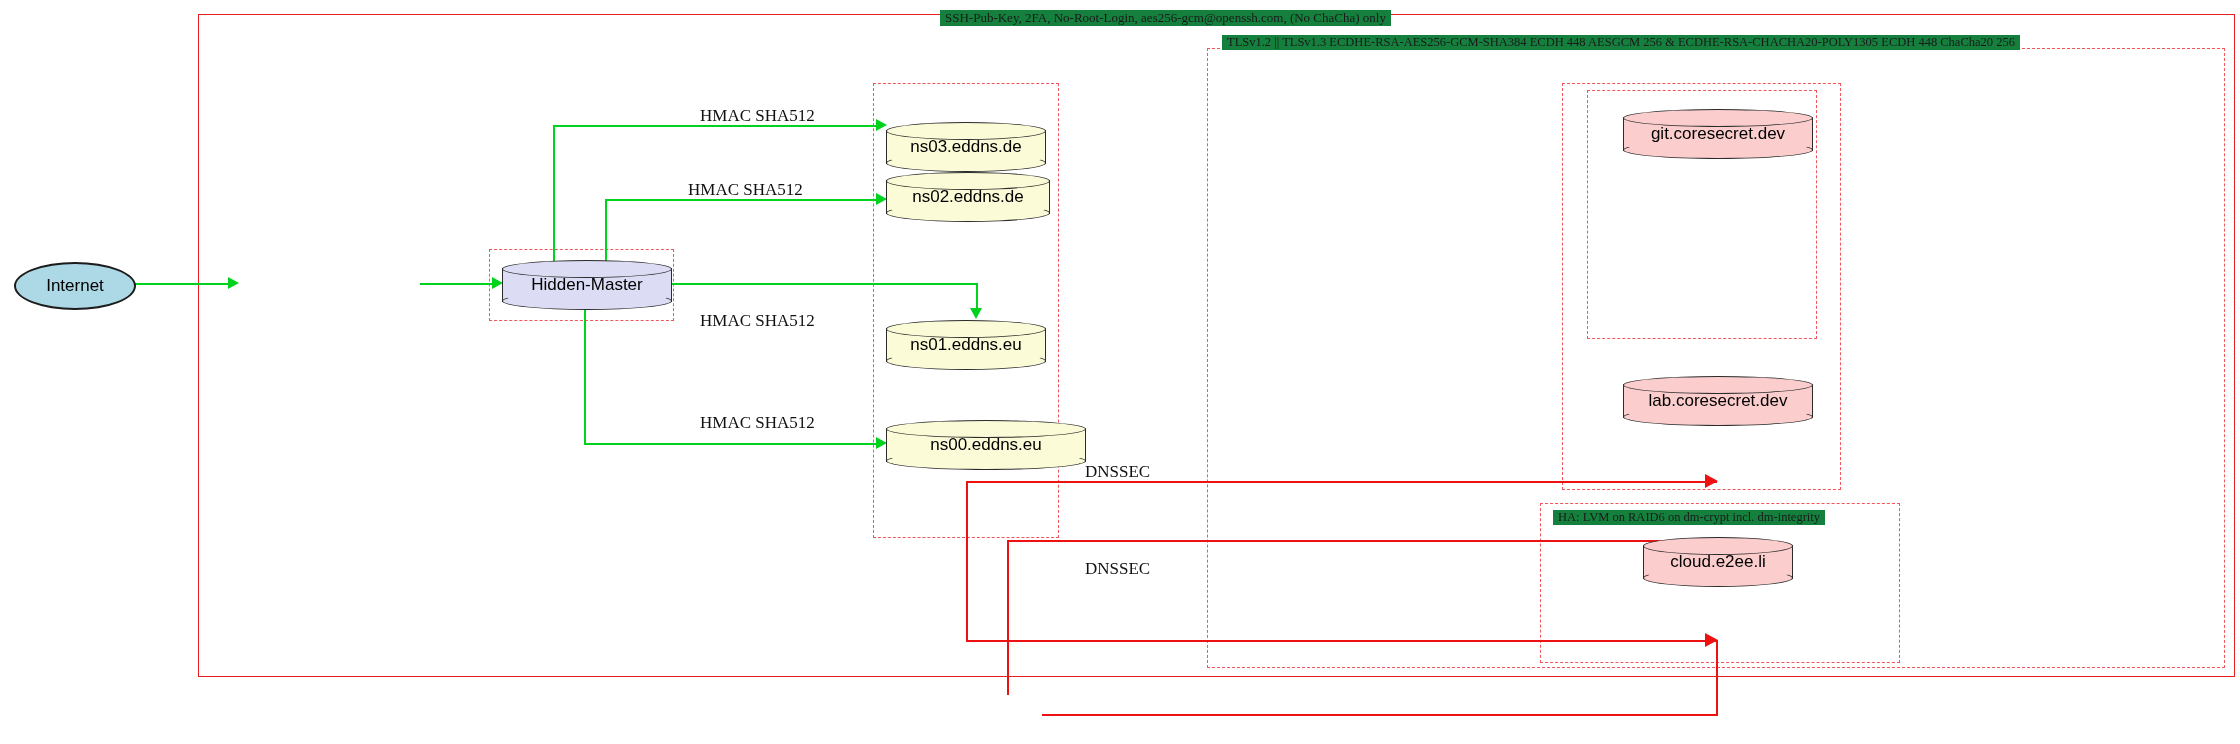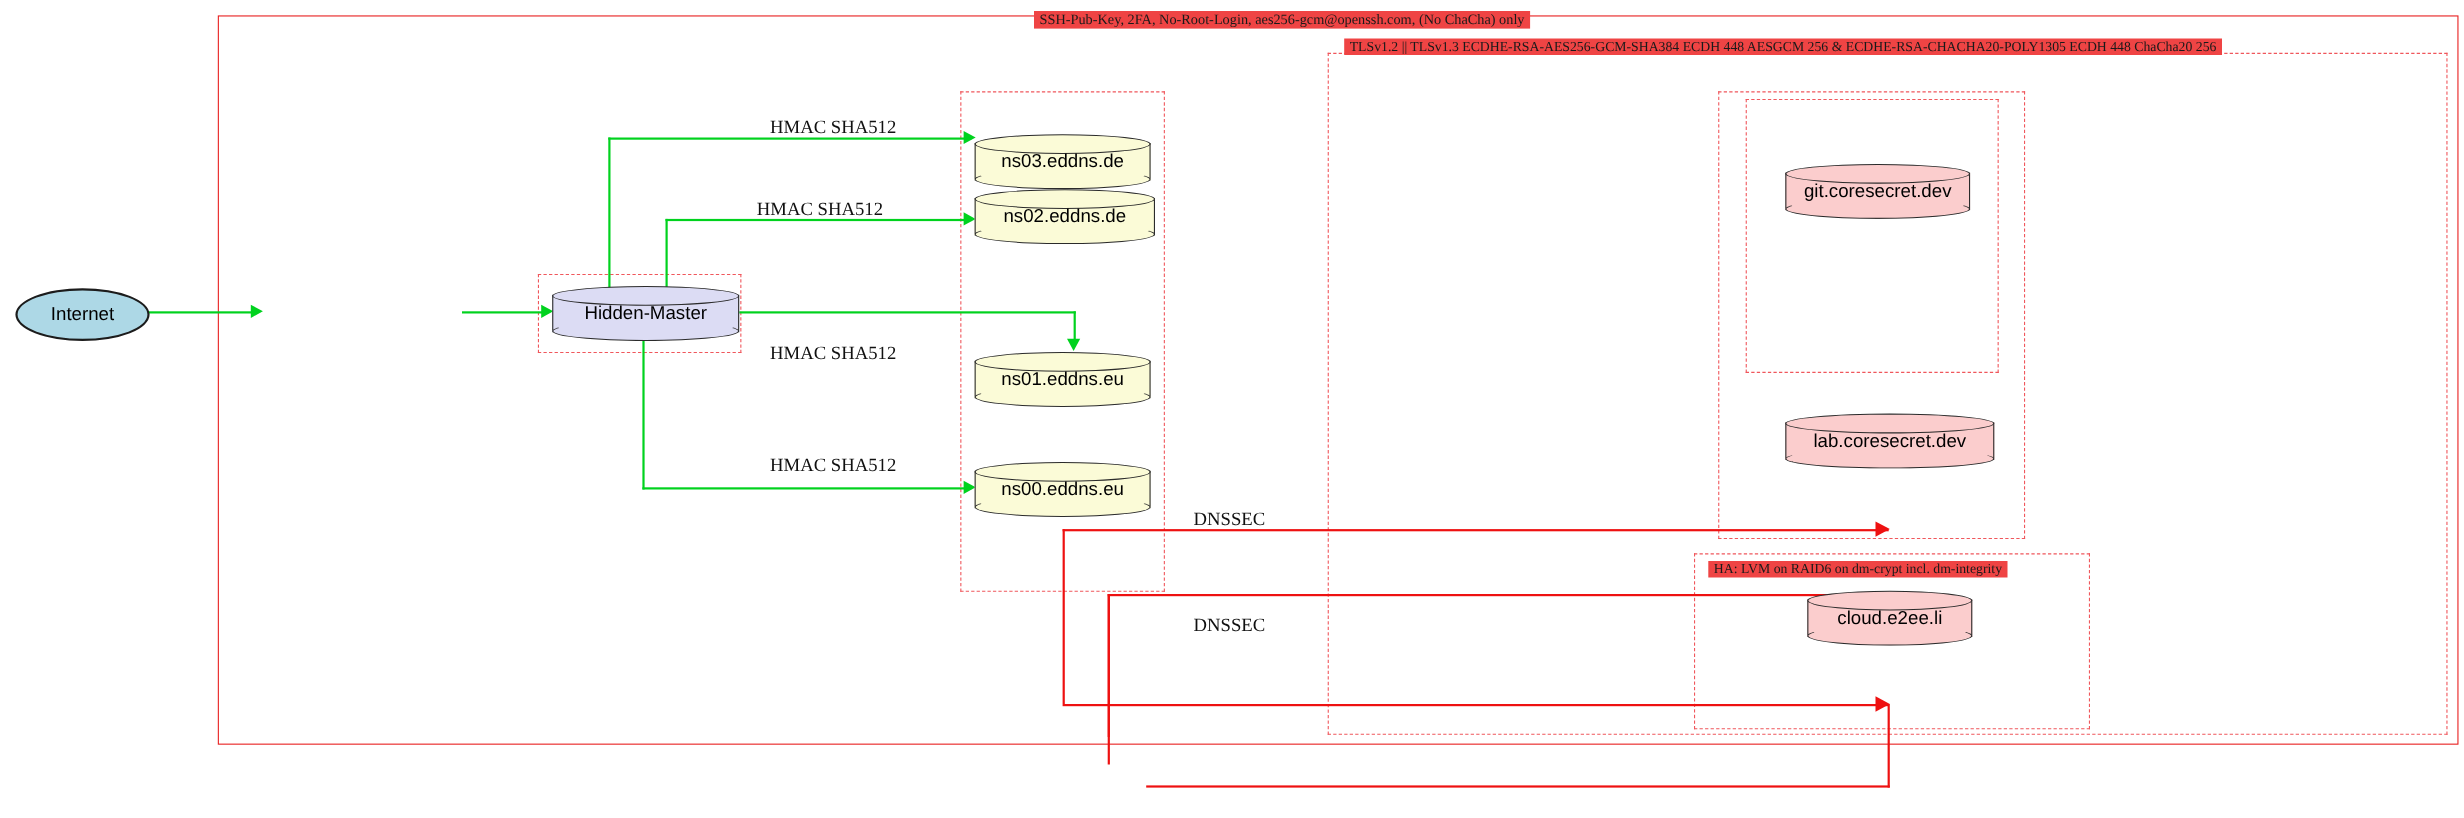--- a/index.html
+++ b/index.html
@@ -4,21 +4,21 @@
 <style>
   html,body{margin:0;padding:0;background:#ffffff;}
   #stage{position:relative;width:2240px;height:744px;background:#ffffff;
          font-family:"Liberation Sans",sans-serif;overflow:hidden;}
 
   
   .cluster{position:absolute;box-sizing:border-box;}
   .cluster.solid{border:1.6px solid #e81e1e;}
   .cluster.dashed{border:1.8px dashed #f0575c;}
   .cluster-label{position:absolute;font-family:"Liberation Serif",serif;
-      color:#1a1a1a;white-space:nowrap;background:#ef4444;padding:0 5px;}
+      color:#1a1a1a;white-space:nowrap;background:#15803d;padding:0 5px;}
 
   
   .cyl{position:absolute;}
   .cyl .body{position:absolute;left:0;right:0;top:8px;bottom:8px;
         border-left:1.6px solid #2b2b2b;border-right:1.6px solid #2b2b2b;}
   .cyl .top{position:absolute;left:0;right:0;top:0;height:16px;
         border:1.6px solid #2b2b2b;border-radius:50%;}
   .cyl .bot{position:absolute;left:0;right:0;bottom:0;height:16px;
         border:1.6px solid #2b2b2b;border-radius:50%;border-top-color:transparent;}
   .cyl .txt{position:absolute;left:0;right:0;top:0;bottom:0;
@@ -147,28 +147,28 @@
     <div class="txt">ns02.eddns.de</div>
   </div>
 
   <div class="cyl" style="left:886px;top:320px;width:160px;height:50px;">
     <div class="body" style="background:#fbfbd7;"></div>
     <div class="top" style="background:#fbfbd7;"></div>
     <div class="bot" style="background:#fbfbd7;"></div>
     <div class="txt">ns01.eddns.eu</div>
   </div>
 
-  <div class="cyl" style="left:886px;top:420px;width:160px;height:50px;">
+  <div class="cyl" style="left:886px;top:420px;width:160px;height:50px;padding-left:40px;">
     <div class="body" style="background:#fbfbd7;"></div>
     <div class="top" style="background:#fbfbd7;"></div>
     <div class="bot" style="background:#fbfbd7;"></div>
     <div class="txt">ns00.eddns.eu</div>
   </div>
 
-  <div class="cyl" style="left:1623px;top:109px;width:168px;height:50px;margin-top:40px;">
+  <div class="cyl" style="left:1623px;top:109px;width:190px;height:50px;">
     <div class="body" style="background:#fbcdcd;"></div>
     <div class="top" style="background:#fbcdcd;"></div>
     <div class="bot" style="background:#fbcdcd;"></div>
     <div class="txt">git.coresecret.dev</div>
   </div>
 
 
   <div class="cyl" style="left:1623px;top:376px;width:190px;height:50px;">
     <div class="body" style="background:#fbcdcd;"></div>
     <div class="top" style="background:#fbcdcd;"></div>

